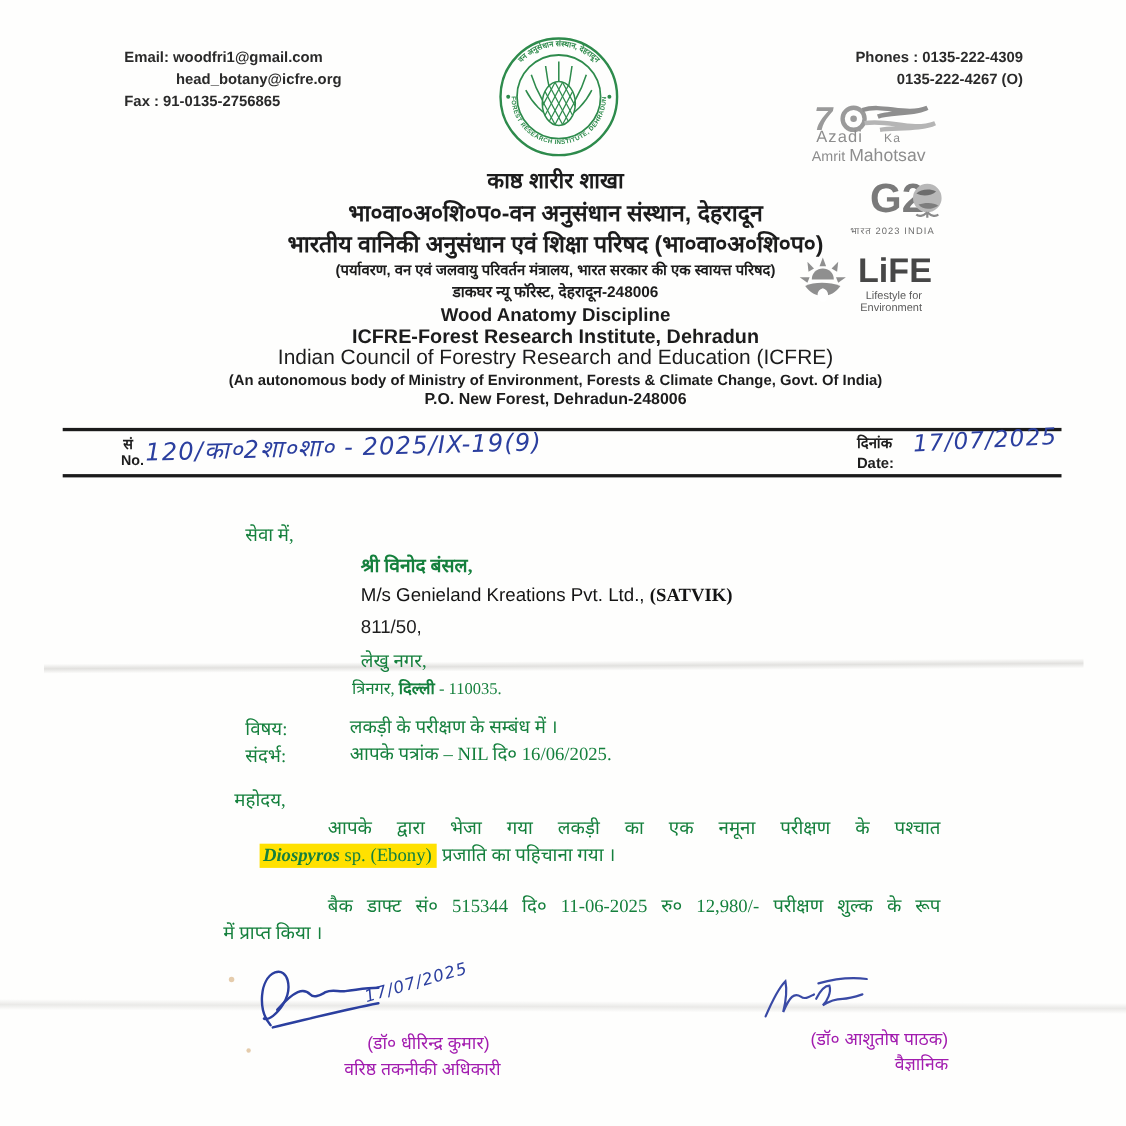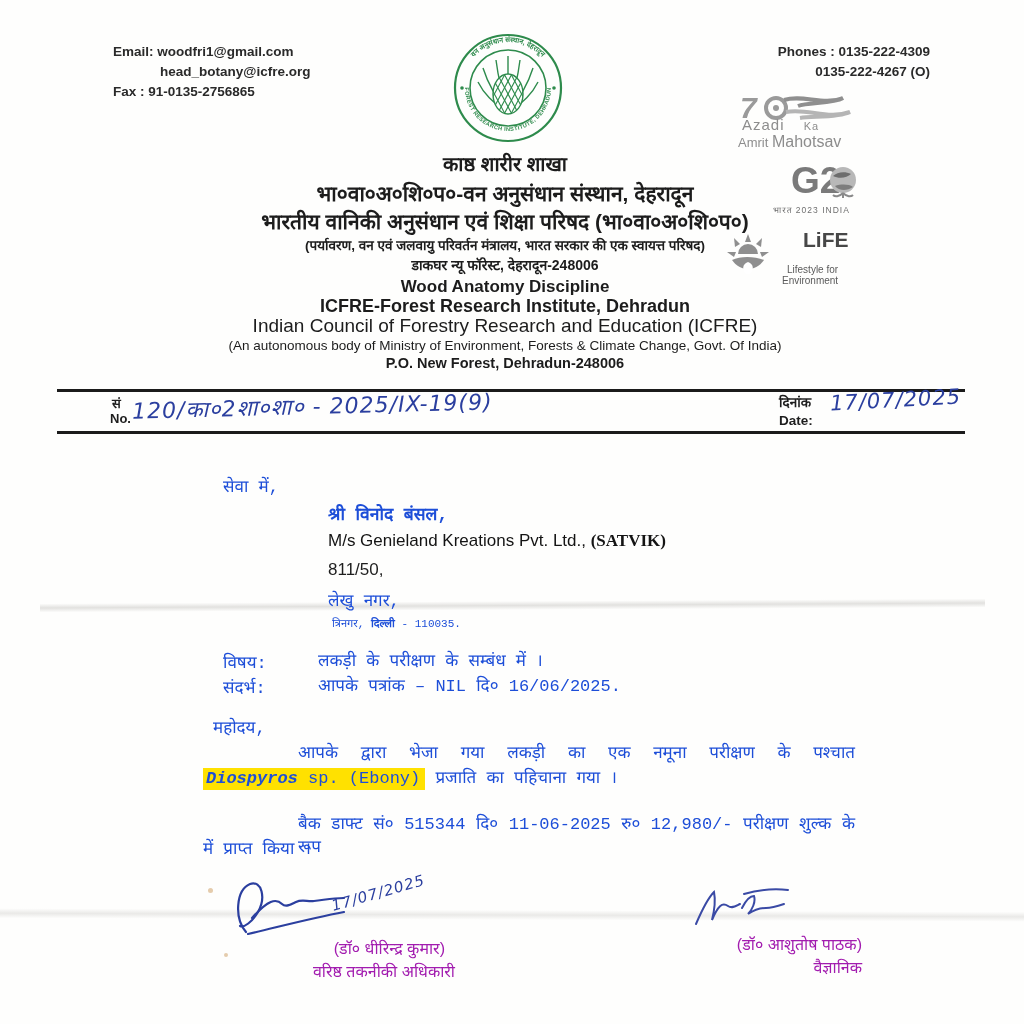--- a/index.html
+++ b/index.html
@@ -21,24 +21,24 @@
   .en1{font-size:17px;font-weight:700;}
   .en2{font-size:18px;font-weight:700;}
   .en3{font-size:19px;font-weight:400;}
   .en4{font-size:13.5px;font-weight:400;}
   .en5{font-size:14.5px;font-weight:600;}
   
   .rule{background:#1b1b1b;height:2.5px;}
   
   .hand{font-family:"DejaVu Sans",sans-serif;font-style:italic;color:#2b3f9f;}
   
-  .ltr{font-family:Liberation Mono, monospace;font-size:17px;color:#1d4ed8;}
+  .ltr{font-family:Liberation Serif, serif;font-size:17px;color:#15803d;}
   .sans{font-family:"Liberation Sans",sans-serif;}
   .justline{text-align:justify;text-align-last:justify;}
-  .hl{background:#ffe100;padding:1px 5px 2px 3px;}
+  .hl{background:#ffe100;padding:1px 5px 2px 3px;margin-left:33px;}
   .hl .it{font-style:italic;font-weight:700;}
   .b{font-weight:700;}
   .crease{pointer-events:none;}
   .speck{position:absolute;border-radius:50%;background:#cfa269;opacity:.55;}
   .sigCaption{font-size:16px;color:#a21caf;text-align:right;}
 </style>
 </head>
 <body>
 
 <div class="page">
@@ -153,58 +153,58 @@
         <path d="M 26 6 L 29 14 L 23 14 Z"></path>
         <path d="M 12 10 L 18 16 L 13 19 Z"></path>
         <path d="M 40 10 L 34 16 L 39 19 Z"></path>
         <path d="M 5 24 L 14 24 L 12 29 Z"></path>
         <path d="M 47 24 L 38 24 L 40 29 Z"></path>
         <path d="M 26 16 A 10 10 0 0 1 36 26 L 16 26 A 10 10 0 0 1 26 16 Z"></path>
         <path d="M 10 32 C 18 28 32 28 42 32 C 34 44 18 44 10 32 Z"></path>
         <path d="M 24 46 C 20 42 20 36 26 34 C 32 36 32 42 28 46 Z" fill="#ffffff"></path>
       </g>
     </svg>
-    <span style="position:absolute;left:58px;top:0px;font-size:21px;font-weight:700;color:#474747;font-family:'Liberation Sans',sans-serif;margin-left:23px;">LiFE</span>
+    <span style="position:absolute;left:58px;top:0px;font-size:31px;font-weight:700;color:#474747;font-family:'Liberation Sans',sans-serif;">LiFE</span>
     <div style="position:absolute;left:60px;top:36px;font-size:10px;color:#5a5a5a;line-height:11px;text-align:right;">
       <div>Lifestyle for</div>
       <div>Environment</div>
     </div>
   </div>
 
   <div class="abs cline hi1" style="top:150px;">काष्ठ शारीर शाखा</div>
   <div class="abs cline hi2" style="top:179px;">भा०वा०अ०शि०प०-वन अनुसंधान संस्थान, देहरादून</div>
   <div class="abs cline hi3" style="top:207px;">भारतीय वानिकी अनुसंधान एवं शिक्षा परिषद (भा०वा०अ०शि०प०)</div>
   <div class="abs cline hi4" style="top:236px;">(पर्यावरण, वन एवं जलवायु परिवर्तन मंत्रालय, भारत सरकार की एक स्वायत्त परिषद)</div>
   <div class="abs cline hi5" style="top:255px;">डाकघर न्यू फॉरेस्ट, देहरादून-248006</div>
 
   <div class="abs cline en1" style="top:277px;">Wood Anatomy Discipline</div>
   <div class="abs cline en2" style="top:296px;">ICFRE-Forest Research Institute, Dehradun</div>
   <div class="abs cline en3" style="top:315px;">Indian Council of Forestry Research and Education (ICFRE)</div>
-  <div class="abs cline en4" style="top:338px;">(An autonomous body of Ministry of Environment, Forests &amp; Climate Change, Govt. Of India)</div>
+  <div class="abs cline en4" style="top:338px;font-weight:bold;">(An autonomous body of Ministry of Environment, Forests &amp; Climate Change, Govt. Of India)</div>
   <div class="abs cline en5" style="top:355px;">P.O. New Forest, Dehradun-248006</div>
 
   <div class="abs rule" style="left:57px;top:389px;width:908px;height:3px;"></div>
   <div class="abs rule" style="left:57px;top:431px;width:908px;height:2.5px;"></div>
 
   <div class="abs" style="left:112px;top:394px;font-size:13px;font-weight:700;">सं</div>
   <div class="abs" style="left:110px;top:411px;font-size:13px;font-weight:700;">No.</div>
   <div class="abs hand" style="left:132px;top:390px;font-size:22px;transform:rotate(-1.5deg);letter-spacing:1px;">120/का०2शा०शा० - 2025/IX-19(9)</div>
 
   <div class="abs" style="left:779px;top:393px;font-size:13.5px;font-weight:700;">दिनांक</div>
   <div class="abs" style="left:779px;top:413px;font-size:13.5px;font-weight:700;">Date:</div>
   <div class="abs hand" style="left:830px;top:388px;font-size:21px;transform:rotate(-3deg);letter-spacing:1px;">17/07/2025</div>
 
   <div class="abs ltr" style="left:223px;top:474px;font-size:17px;">सेवा में,</div>
   <div class="abs ltr b" style="left:328px;top:501px;font-size:17.5px;">श्री विनोद बंसल,</div>
   <div class="abs sans" style="left:328px;top:531px;font-size:17px;color:#141414;">
     <span>M/s Genieland Kreations Pvt. Ltd., </span><span class="b" style="font-family:'Liberation Serif',serif;">(SATVIK)</span>
   </div>
   <div class="abs sans" style="left:328px;top:560px;font-size:17px;">811/50,</div>
   <div class="abs ltr" style="left:328px;top:588px;font-size:17px;">लेखु नगर,</div>
-  <div class="abs ltr" style="left:332px;top:615px;font-size:11px;">
+  <div class="abs ltr" style="left:320px;top:615px;font-size:15px;">
     <span>त्रिनगर, </span><span class="b">दिल्ली</span><span> - 110035.</span>
   </div>
 
   <div class="abs ltr" style="left:223px;top:650px;">विषय:</div>
   <div class="abs ltr" style="left:318px;top:648px;">लकड़ी के परीक्षण के सम्बंध में ।</div>
   <div class="abs ltr" style="left:223px;top:675px;">संदर्भ:</div>
   <div class="abs ltr" style="left:318px;top:673px;">
     <span>आपके पत्रांक – </span><span>NIL</span><span> दि० 16/06/2025.</span>
   </div>
 

